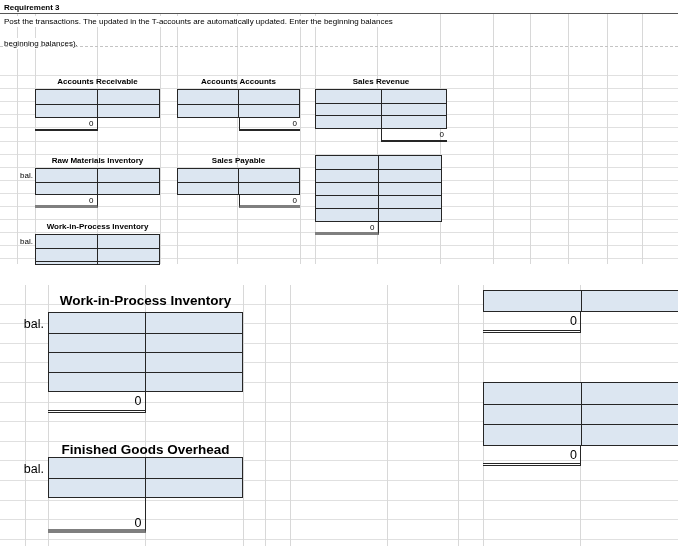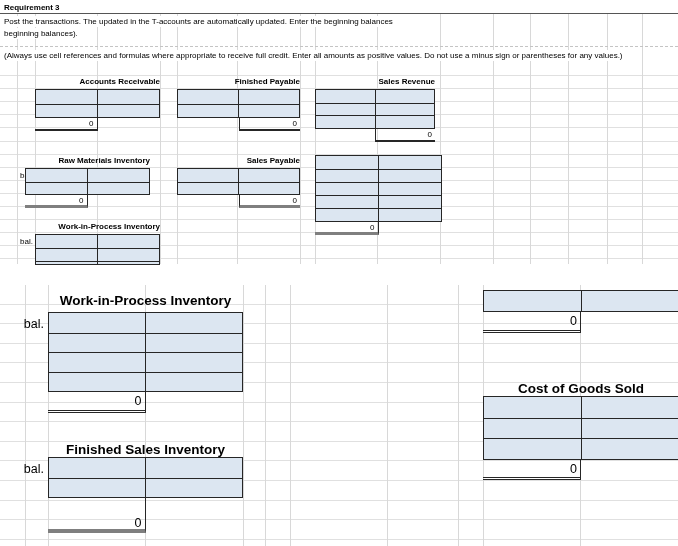--- a/index.html
+++ b/index.html
@@ -22,21 +22,21 @@
 
   
   .hdr-line{position:absolute;left:4px;font-size:8px;line-height:11px;white-space:nowrap}
   .hdr-line>span{display:inline-block;background:#fff;padding:0 3px 0 0}
   .hdr-title{font-weight:700}
   .rule-solid{position:absolute;left:0;width:678px;height:0;border-top:1px solid #555}
   .rule-dash{position:absolute;left:0;width:678px;height:0;border-top:1px dashed #c4c4c4}
 
   
   .tacct{position:absolute}
-  .t-title{font-weight:700;text-align:right;font-size:8px;line-height:12px;height:13px;white-space:nowrap}
+  .t-title{font-weight:700;text-align:center;font-size:8px;line-height:12px;height:13px;white-space:nowrap}
   .t-title-lg{font-weight:700;text-align:center;font-size:13.5px;line-height:18px;height:20px;white-space:nowrap}
   .t-title-md{font-weight:700;text-align:center;font-size:13.5px;line-height:14px;height:14px;white-space:nowrap}
   .t-rows{border:1px solid var(--bd)}
   .t-row{display:flex;height:var(--rh)}
   .t-row + .t-row{border-top:1px solid var(--bd)}
   .t-cell{flex:1 1 0}
   .t-cell:first-child{border-right:1px solid var(--bd)}
   .t-cell.fill{background:var(--fill)}
   .t-balrow{position:relative;width:100%}
   .t-bal{font-size:8px;line-height:12px;text-align:right;padding-right:3px;height:100%}
@@ -86,59 +86,58 @@
       <div class="gl-v" style="left: 290px; top: 285px; height: 261px;"></div>
       <div class="gl-v" style="left: 387px; top: 285px; height: 261px;"></div>
       <div class="gl-v" style="left: 458px; top: 285px; height: 261px;"></div>
       <div class="gl-v" style="left: 483px; top: 285px; height: 261px;"></div>
       <div class="gl-v" style="left: 580px; top: 285px; height: 261px;"></div>
     </div>
 
   <div class="hdr-line hdr-title" style="top:2px"><span>Requirement 3</span></div>
   <div class="rule-solid" style="top:13px"></div>
   <div class="hdr-line" style="top:16px"><span>Post the transactions. The updated in the T-accounts are automatically updated. Enter the beginning balances</span></div>
-  <div class="hdr-line" style="top:28px"><span>beginning balances).</span></div>
+  <div class="hdr-line" style="top:38px"><span>beginning balances).</span></div>
   <div class="rule-dash" style="top:46px"></div>
-  <div class="hdr-line" style="top:50px"><span>(Always use cell references and formulas where appropriate to receive full credit. Enter all amounts as positive values. Do not use a minus sign or parentheses for any values.)</span></div>
 
   <div class="tacct" style="left:35px;top:76px;width:125px">
     <div class="t-title">Accounts Receivable</div>
     <div class="t-rows" style="--rh:13.5px">
         <div class="t-row">
           <div class="t-cell fill"></div>
           <div class="t-cell fill"></div>
         </div>
         <div class="t-row">
           <div class="t-cell fill"></div>
           <div class="t-cell fill"></div>
         </div>
       </div>
     <div class="t-balrow" style="height:13px">
       <div class="t-bal left u-med">0</div>
     </div>
   </div>
 
   <div class="tacct" style="left:177px;top:76px;width:123px">
-    <div class="t-title">Finished Payable</div>
+    <div class="t-title">Accounts Accounts</div>
     <div class="t-rows" style="--rh:13.5px">
         <div class="t-row">
           <div class="t-cell fill"></div>
           <div class="t-cell fill"></div>
         </div>
         <div class="t-row">
           <div class="t-cell fill"></div>
           <div class="t-cell fill"></div>
         </div>
       </div>
     <div class="t-balrow" style="height:13px">
       <div class="t-bal right u-med">0</div>
     </div>
   </div>
 
-  <div class="tacct" style="left:315px;top:76px;width:120px">
+  <div class="tacct" style="left:315px;top:76px;width:132px">
     <div class="t-title">Sales Revenue</div>
     <div class="t-rows" style="--rh:12.5px">
         <div class="t-row">
           <div class="t-cell fill"></div>
           <div class="t-cell fill"></div>
         </div>
         <div class="t-row">
           <div class="t-cell fill"></div>
           <div class="t-cell fill"></div>
         </div>
@@ -146,21 +145,21 @@
           <div class="t-cell fill"></div>
           <div class="t-cell fill"></div>
         </div>
       </div>
     <div class="t-balrow" style="height:13px">
       <div class="t-bal right u-med">0</div>
     </div>
   </div>
 
   <div class="bal-label bal-label-sm" style="left:10px;top:169px;width:23px">bal.</div>
-  <div class="tacct" style="left:25px;top:155px;width:125px">
+  <div class="tacct" style="left:35px;top:155px;width:125px">
     <div class="t-title">Raw Materials Inventory</div>
     <div class="t-rows" style="--rh:12.5px">
         <div class="t-row">
           <div class="t-cell fill"></div>
           <div class="t-cell fill"></div>
         </div>
         <div class="t-row">
           <div class="t-cell fill"></div>
           <div class="t-cell fill"></div>
         </div>
@@ -255,21 +254,21 @@
           <div class="t-cell fill"></div>
         </div>
       </div>
     <div class="t-balrow" style="height:21px">
       <div class="t-bal t-bal-lg left u-double">0</div>
     </div>
   </div>
 
   <div class="bal-label bal-label-lg" style="left:12px;top:459px;width:32px">bal.</div>
   <div class="tacct" style="left:48px;top:443px;width:195px">
-    <div class="t-title-md">Finished Sales Inventory</div>
+    <div class="t-title-md">Finished Goods Overhead</div>
     <div class="t-rows" style="--rh:19.5px">
         <div class="t-row">
           <div class="t-cell fill"></div>
           <div class="t-cell fill"></div>
         </div>
         <div class="t-row">
           <div class="t-cell fill"></div>
           <div class="t-cell fill"></div>
         </div>
       </div>
@@ -285,21 +284,20 @@
           <div class="t-cell fill"></div>
           <div class="t-cell fill"></div>
         </div>
       </div>
     <div class="t-balrow" style="height:21px">
       <div class="t-bal t-bal-lg left u-double">0</div>
     </div>
   </div>
 
   <div class="tacct" style="left:483px;top:382px;width:196px">
-    <div class="t-title-md">Cost of Goods Sold</div>
     <div class="t-rows" style="--rh:20.5px">
         <div class="t-row">
           <div class="t-cell fill"></div>
           <div class="t-cell fill"></div>
         </div>
         <div class="t-row">
           <div class="t-cell fill"></div>
           <div class="t-cell fill"></div>
         </div>
         <div class="t-row">

